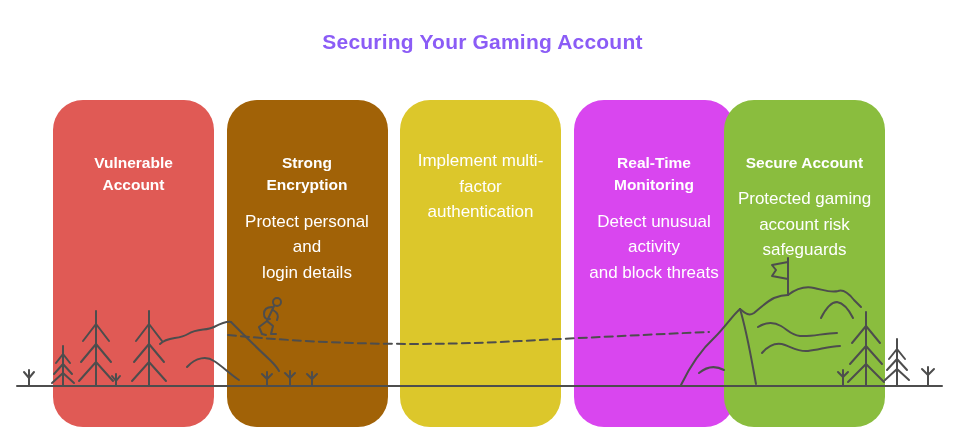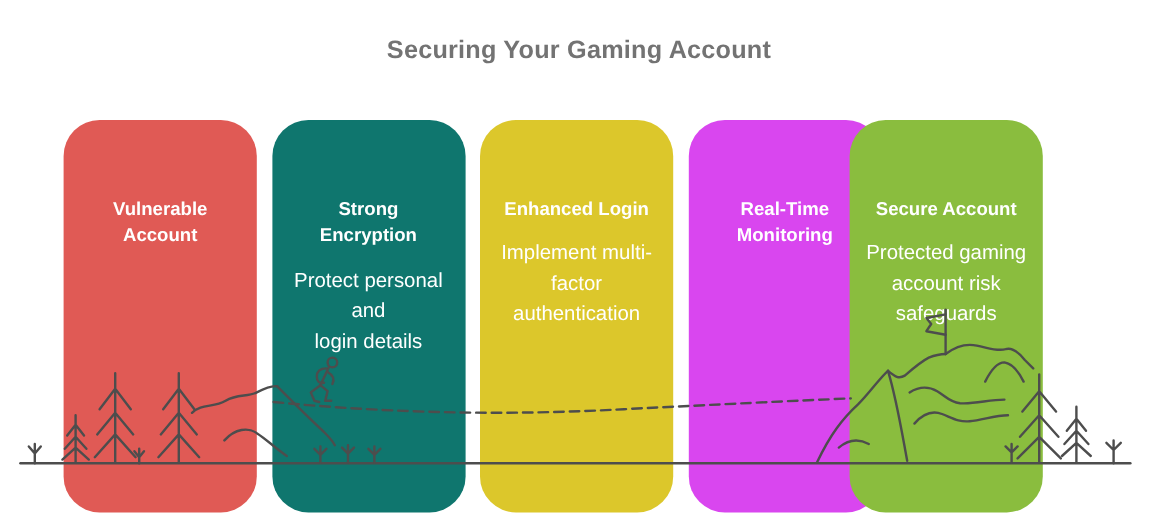--- a/index.html
+++ b/index.html
@@ -2,30 +2,30 @@
 <html><head>
 <meta charset="utf-8">
 <style>
   html,body{margin:0;padding:0;}
   body{
     width:965px;height:436px;position:relative;overflow:hidden;
     background:#ffffff;font-family:"Liberation Sans", sans-serif;
   }
   .page-title{
     position:absolute;top:30px;left:0;width:100%;
-    text-align:center;font-size:21px;font-weight:bold;color:#737373;
+    text-align:center;font-size:21px;font-weight:bold;color:#8b5cf6;
     letter-spacing:.2px;margin:0;
   }
   .card{
     position:absolute;top:100px;width:161px;height:327px;
     border-radius:30px;box-sizing:border-box;
     padding:48px 10px 0 10px;text-align:center;color:#ffffff;
   }
   .card h2{
-    margin:16px 0 12px 0;font-size:15.5px;line-height:1.45;font-weight:bold;
+    margin:4px 0 12px 0;font-size:15.5px;line-height:1.45;font-weight:bold;
     white-space:pre-line;
   }
   .card p{
     margin:0;font-size:17px;line-height:1.5;white-space:pre-line;
   }
   .scene-svg{
     position:absolute;left:0;top:0;width:965px;height:436px;z-index:5;
     pointer-events:none;
   }
   .scene-svg *{stroke:#4d4d4d;stroke-width:2;fill:none;
@@ -34,39 +34,40 @@
 </head>
 <body>
 
 <h1 class="page-title">Securing Your Gaming Account</h1>
 
 <section class="card" style="left: 53px; background-color: rgb(224, 90, 85);">
   <h2>Vulnerable
 Account</h2>
 </section>
 
-<section class="card" style="left: 226.5px; background-color: #0f766e;">
+<section class="card" style="left: 226.5px; background-color: #a16207;">
   <h2>Strong
 Encryption</h2>
   <p>Protect personal and
 login details</p>
 </section>
 
 <section class="card" style="left: 400px; background-color: rgb(220, 199, 43);">
-  <h2>Enhanced Login</h2>
   <p>Implement multi-
 factor authentication</p>
 </section>
 
 <section class="card" style="left: 573.5px; background-color: #d946ef;">
   <h2>Real-Time
 Monitoring</h2>
+  <p>Detect unusual activity
+and block threats</p>
 </section>
 
-<section class="card" style="left: 708px; background-color: rgb(138, 189, 62);">
+<section class="card" style="left: 724px; background-color: rgb(138, 189, 62);">
   <h2>Secure Account</h2>
   <p>Protected gaming
 account risk
 safeguards</p>
 </section>
 
 <svg class="scene-svg" viewBox="0 0 965 436">
 
   <path d="M17,386 H942"></path>
 

